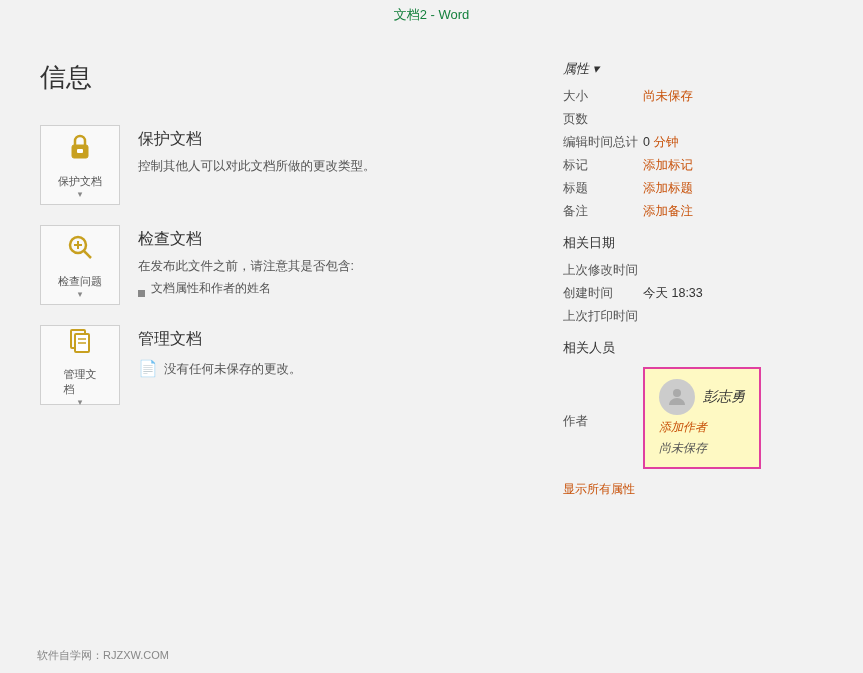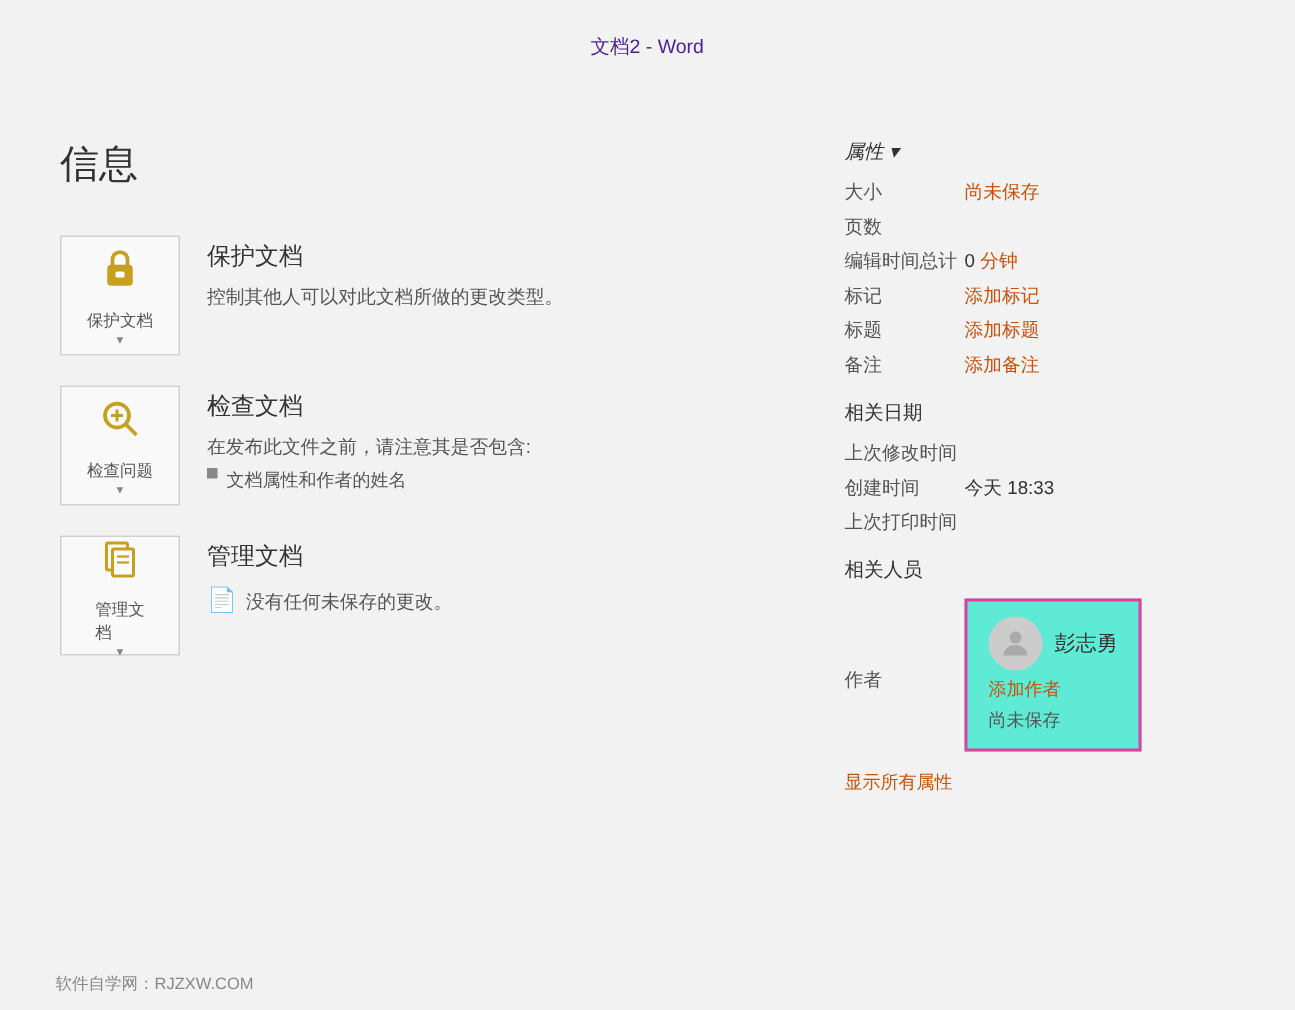--- a/index.html
+++ b/index.html
@@ -8,23 +8,23 @@
       background: #f2f2f2;
       width: 863px;
       min-height: 673px;
       position: relative;
       font-size: 13px;
       color: #333;
     }
     .title-bar {
       background: #f2f2f2;
       text-align: center;
-      padding: 22px 0;
+      padding: 6px 0;
       font-size: 13px;
-      color: #4c1d95;
+      color: #15803d;
       border-bottom: none;
     }
     .main-content {
       display: flex;
       padding: 30px 40px 20px 40px;
       gap: 0;
     }
     .left-panel {
       flex: 1;
       padding-right: 40px;
@@ -79,21 +79,21 @@
       font-size: 12.5px;
       color: #555;
       line-height: 1.6;
     }
     .card-list {
       margin-top: 4px;
       padding-left: 0;
     }
     .card-list-item {
       display: flex;
-      align-items: flex-start;
+      align-items: flex-end;
       gap: 6px;
       font-size: 12px;
       color: #555;
     }
     .bullet-sq {
       width: 7px;
       height: 7px;
       background: #888;
       display: inline-block;
       flex-shrink: 0;
@@ -307,21 +307,21 @@
       <span class="prop-label">上次打印时间</span>
       <span class="prop-value"></span>
     </div>
 
     <div class="section-separator">
       <div class="section-label">相关人员</div>
     </div>
     <div class="prop-row" style="align-items: center;">
       <span class="prop-label">作者</span>
       <div>
-        <div class="author-box" style="border: 2px solid #e040a0; background:#5eead4;">
+        <div class="author-box" style="border: 2px solid #e040a0; background:#fef9c3;font-style:italic;">
           <div class="author-row">
             <div class="avatar-circle">
               <svg width="24" height="24" viewBox="0 0 24 24">
                 <circle cx="12" cy="8" r="4" fill="#aaa"></circle>
                 <path d="M4 20c0-4 3.6-7 8-7s8 3 8 7" fill="#aaa"></path>
               </svg>
             </div>
             <span class="author-name">彭志勇</span>
           </div>
           <span class="add-author-link">添加作者</span>

